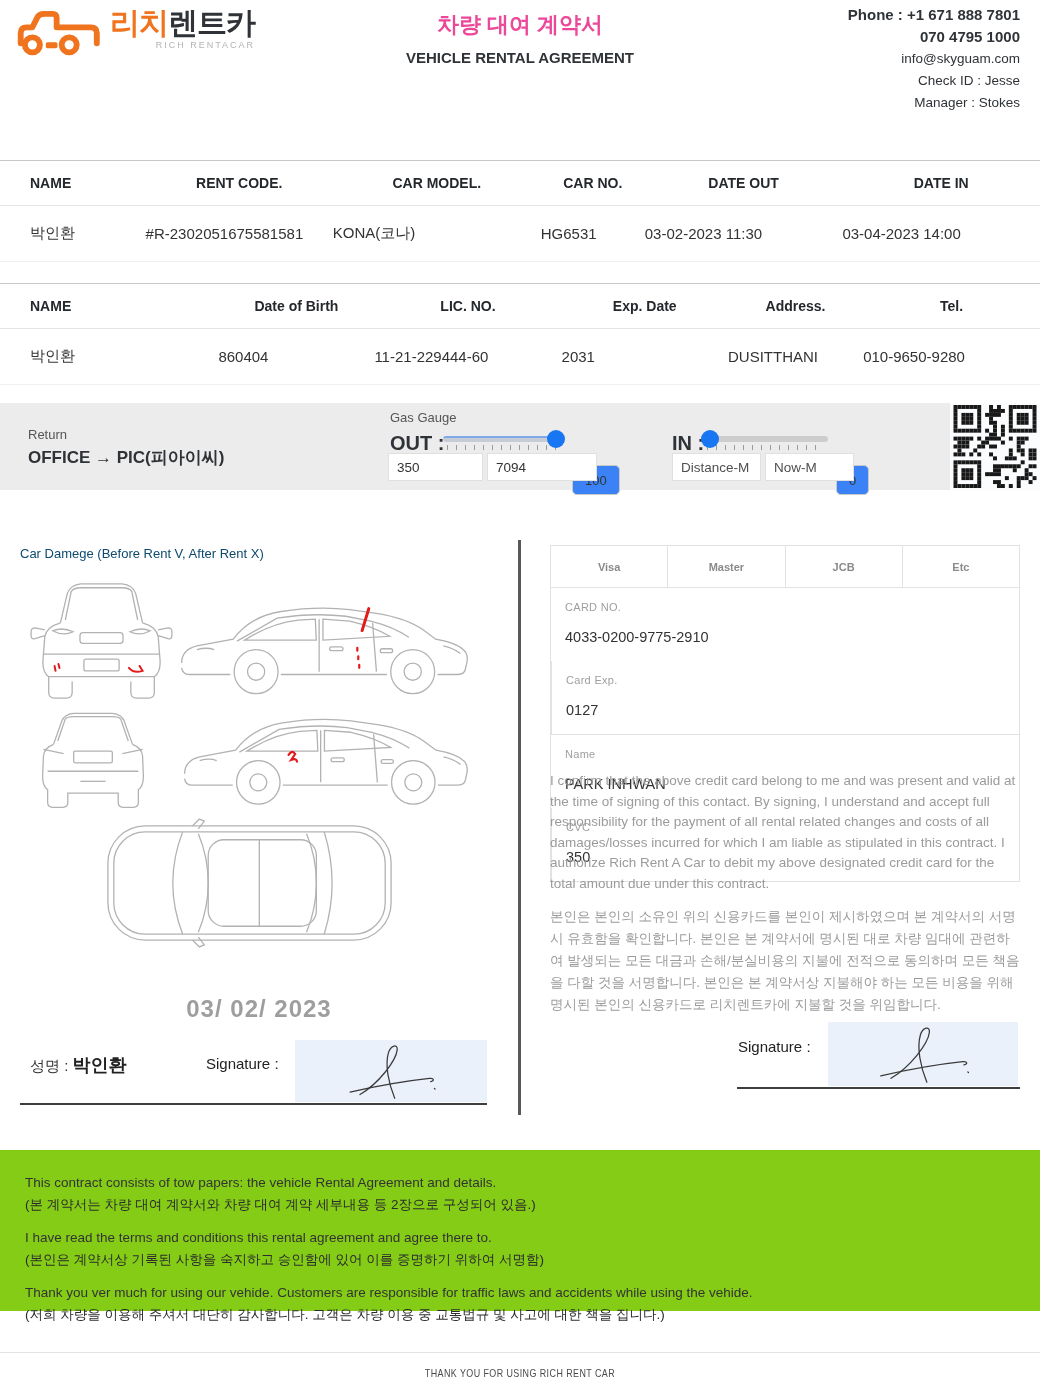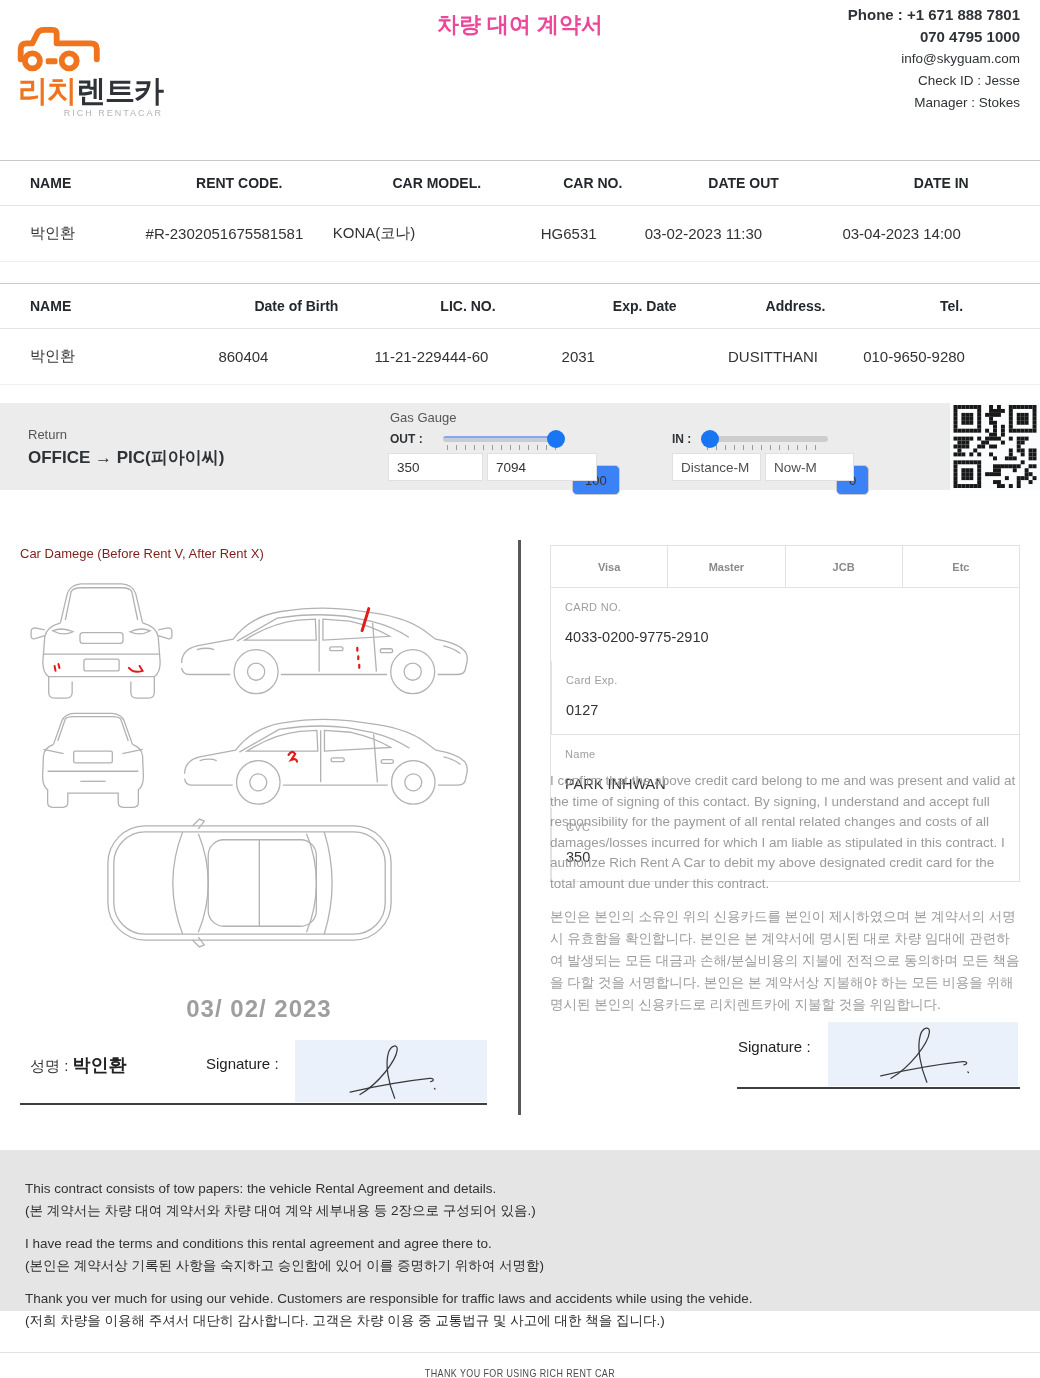--- a/index.html
+++ b/index.html
@@ -3,21 +3,21 @@
 <meta charset="utf-8">
 <style>
   * { box-sizing: border-box; margin: 0; padding: 0; }
   html,body { background:#fff; }
   .page {
     position: relative; width: 1040px; height: 1378px; margin: 0 auto;
     background: #fff; font-family: "Liberation Sans", sans-serif; color:#333;
     overflow: hidden;
   }
   
-  .logo { position:absolute; left:14px; top:24px; display:flex; align-items:flex-start;flex-direction:column; }
+  .logo { position:absolute; left:14px; top:8px; display:flex; align-items:flex-start; }
   .logo-car { width:92px; height:52px; }
   .logo-text { margin-left:4px; line-height:1; }
   .logo-ko { font-size:30px; font-weight:bold; letter-spacing:-1px; }
   .logo-ko .orange { color:#F0731D; }
   .logo-ko .dark { color:#2f3337; }
   .logo-sub { font-size:9px; color:#b3b3b3; letter-spacing:2px; text-align:right; margin-top:3px; }
   .title-block { position:absolute; left:0; right:0; top:10px; text-align:center; }
   .title-ko { font-size:22px; font-weight:bold; color:#ec4899; }
   .title-en { font-size:15px; font-weight:bold; color:#2f3337; margin-top:9px; }
   .contact { position:absolute; right:20px; top:4px; text-align:right; line-height:22px; color:#2f3337; }
@@ -32,38 +32,38 @@
   table.info th:first-child, table.info td:first-child { text-align:left; padding-left:30px; }
   .t1 col:nth-child(1){width:14%} .t1 col:nth-child(2){width:18%} .t1 col:nth-child(3){width:20%}
   .t1 col:nth-child(4){width:10%} .t1 col:nth-child(5){width:19%} .t1 col:nth-child(6){width:19%}
   .t2 col:nth-child(1){width:21%} .t2 col:nth-child(2){width:15%} .t2 col:nth-child(3){width:18%}
   .t2 col:nth-child(4){width:16%} .t2 col:nth-child(5){width:13%} .t2 col:nth-child(6){width:17%}
   
   .band { position:absolute; left:0; top:403px; width:1040px; height:87px; background:#ececec; }
   .return-label { position:absolute; left:28px; top:24px; font-size:13px; color:#555; }
   .return-value { position:absolute; left:28px; top:43px; font-size:17px; font-weight:bold; color:#2f3337; }
   .gas-label { position:absolute; left:390px; top:7px; font-size:13px; color:#555; }
-  .slider-label { position:absolute; font-size:12px; font-weight:bold; color:#2f3337; }
+  .slider-label { position:absolute; font-size:20px; font-weight:bold; color:#2f3337; }
   .slider { position:absolute; height:18px; cursor:pointer; }
   .slider .track { position:absolute; top:6px; left:0; right:0; height:6px; border-radius:3px; }
   .slider .ticks { position:absolute; top:15px; left:4px; right:4px; height:5px;
     background:repeating-linear-gradient(90deg,#9a9a9a 0 1px,transparent 1px 9px); }
   .slider .thumb { position:absolute; top:0; width:18px; height:18px; border-radius:50%; background:#1976f2; }
   .track-out { background:linear-gradient(180deg,#7fa9e8 0 2px,#c7cdd6 2px 100%); }
   .track-in { background:#cdcdcd; }
   .val-box { position:absolute; height:30px; min-width:36px; border:1px solid #c9c9c9; border-radius:5px;
     background:#3b82f6; font-size:13px; color:#333; display:flex; align-items:center; justify-content:center; padding:0 12px;margin-top:36px; }
   .band input { position:absolute; height:28px; border:1px solid #e0e0e0; background:#fff; font-size:13.5px;
     color:#333; padding:0 8px; font-family:"Liberation Sans",sans-serif; }
   .band input::placeholder { color:#4f4f4f; opacity:1; }
   .qr-wrap { position:absolute; right:0; top:0; width:90px; height:87px; background:#fbfcfe; padding:2px 3px; }
   .qr-wrap svg { width:84px; height:83px; fill:#181818; }
   
   .divider { position:absolute; left:518px; top:540px; width:3px; height:575px; background:#585858; }
-  .damage-label { position:absolute; left:20px; top:546px; font-size:13px; color:#7f1d1d; }
+  .damage-label { position:absolute; left:20px; top:546px; font-size:13px; color:#0c4a6e; }
   .carsvg { position:absolute; }
   .carsvg * { vector-effect:non-scaling-stroke; }
   .date-big { position:absolute; left:0; top:995px; width:518px; text-align:center;
     font-size:24px; font-weight:bold; color:#9e9e9e; letter-spacing:1px; }
   .name-row { position:absolute; left:30px; top:1053px; font-size:15px; color:#333; }
   .name-row b { font-size:18px; color:#222; }
   .sig-label { position:absolute; font-size:15px; color:#222; }
   .sig-box { position:absolute; background:#eaf1fb; }
   .sig-box svg { width:100%; height:100%; }
   .sig-line { position:absolute; height:2px; background:#3f3f3f; }
@@ -78,22 +78,22 @@
   .card-row:first-child { border-top:none; }
   .card-cell { padding:13px 14px 16px; }
   .card-cell.main { flex:1; }
   .card-cell.side { width:117px; border-left:1px solid #e2e2e2; }
   .card-lab { font-size:11px; color:#9e9e9e; letter-spacing:.3px; }
   .card-val { font-size:14.5px; color:#333; margin-top:16px; }
   .para { position:absolute; left:550px; width:470px; font-size:13.5px; color:#9b9b9b; }
   .para-en { top:771px; line-height:20.5px; }
   .para-ko { top:906px; line-height:22px; }
   
-  .terms-band { position:absolute; left:0; top:1150px; width:1040px; height:161px; background:#e5e5e5;
-    padding:28px 25px 0; }
+  .terms-band { position:absolute; left:0; top:1150px; width:1040px; height:161px; background:#84cc16;
+    padding:22px 25px 0; }
   .term { margin-bottom:11px; }
   .term .en { font-size:13.5px; color:#333; line-height:22px; }
   .term .ko { font-size:13.5px; color:#2c2c2c; line-height:22px; }
   
   .footer-rule { position:absolute; left:0; right:0; top:1352px; border-top:1px solid #e2e2e2; }
   .footer-text { position:absolute; left:0; right:0; top:1363px; text-align:center; }
   .footer-text span { display:inline-block; transform:scaleX(.85); font-size:10.5px; color:#4a4a4a; letter-spacing:.5px; }
 </style>
 </head>
 <body>
@@ -110,20 +110,21 @@
       <rect x="38" y="39" width="14" height="7" rx="2" fill="#F0731D"></rect>
     </svg>
     <div class="logo-text">
       <div class="logo-ko"><span class="orange">리치</span><span class="dark">렌트카</span></div>
       <div class="logo-sub">RICH RENTACAR</div>
     </div>
   </div>
 
   <div class="title-block">
     <div class="title-ko">차량 대여 계약서</div>
+    <div class="title-en">VEHICLE RENTAL AGREEMENT</div>
   </div>
 
   <div class="contact">
     <div class="b">Phone : +1 671 888 7801</div>
     <div class="b">070 4795 1000</div>
     <div class="n">info@skyguam.com</div>
     <div class="n">Check ID : Jesse</div>
     <div class="n">Manager : Stokes</div>
   </div>
 

